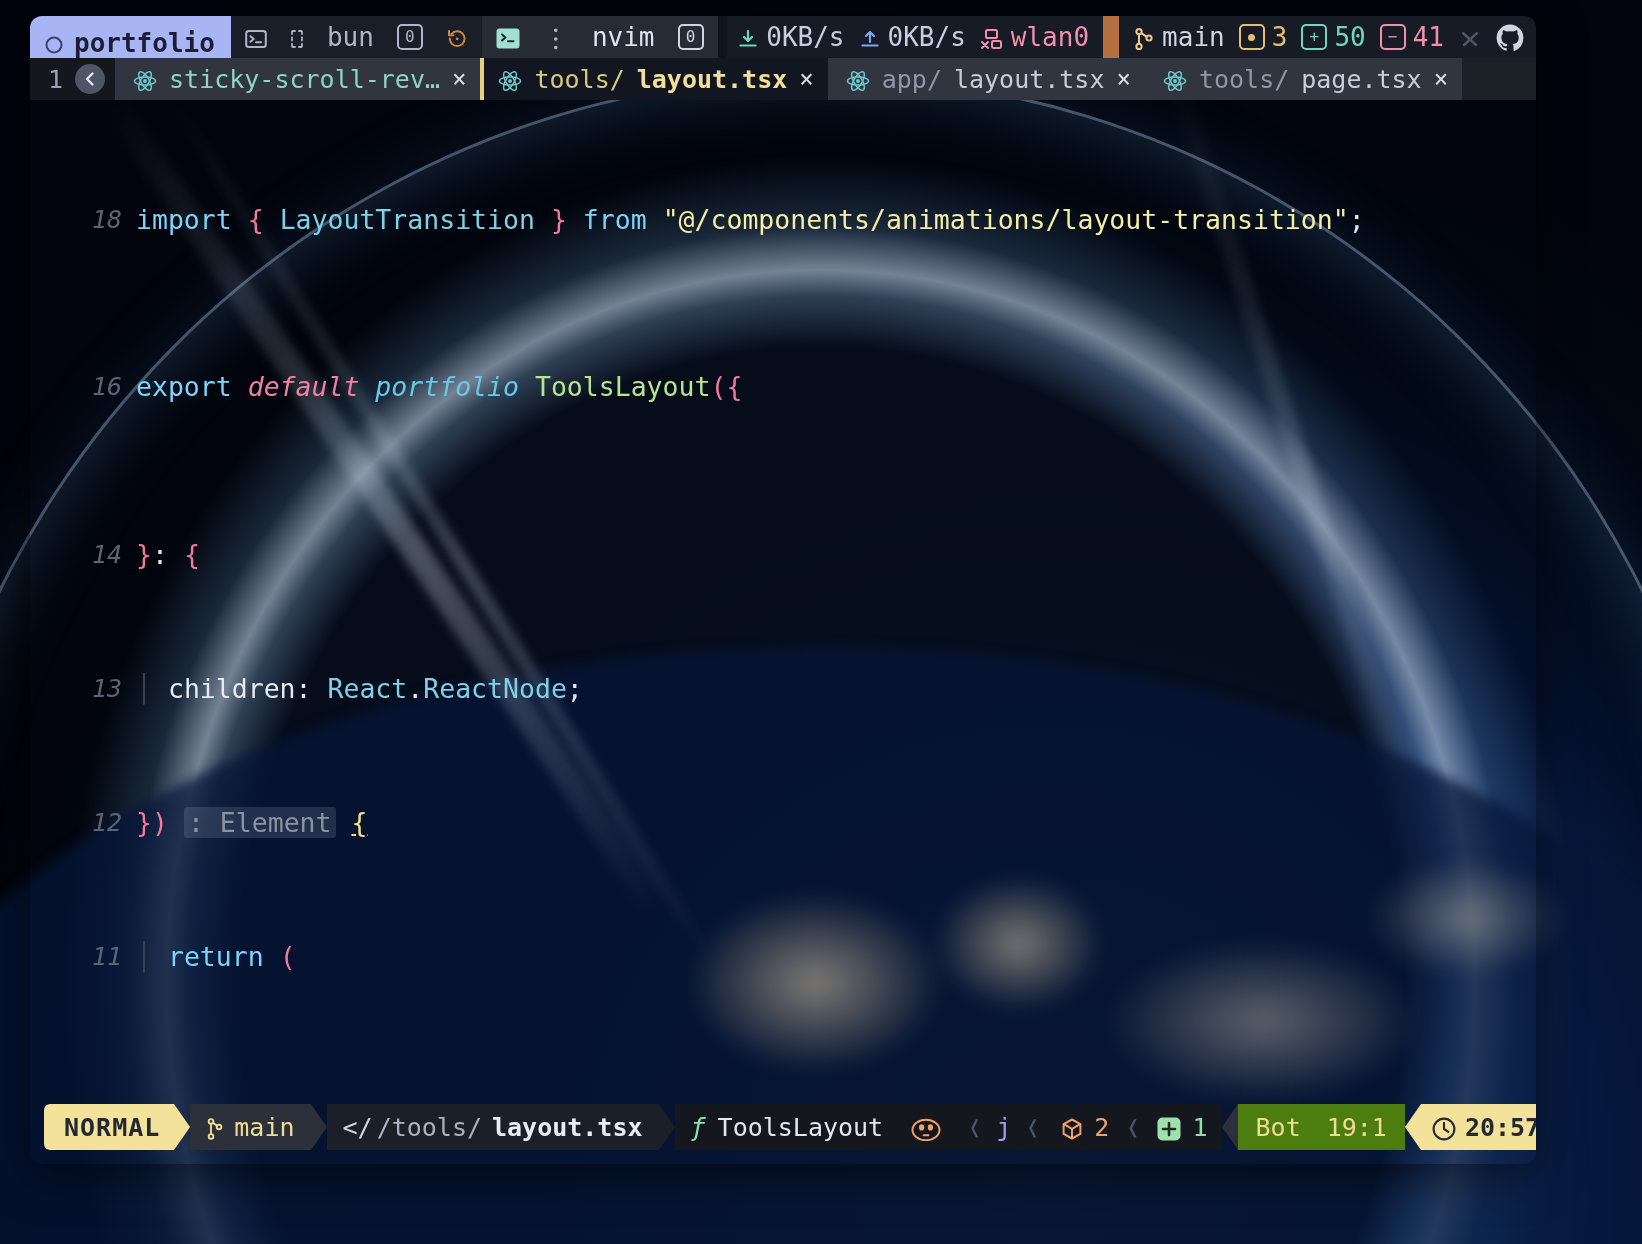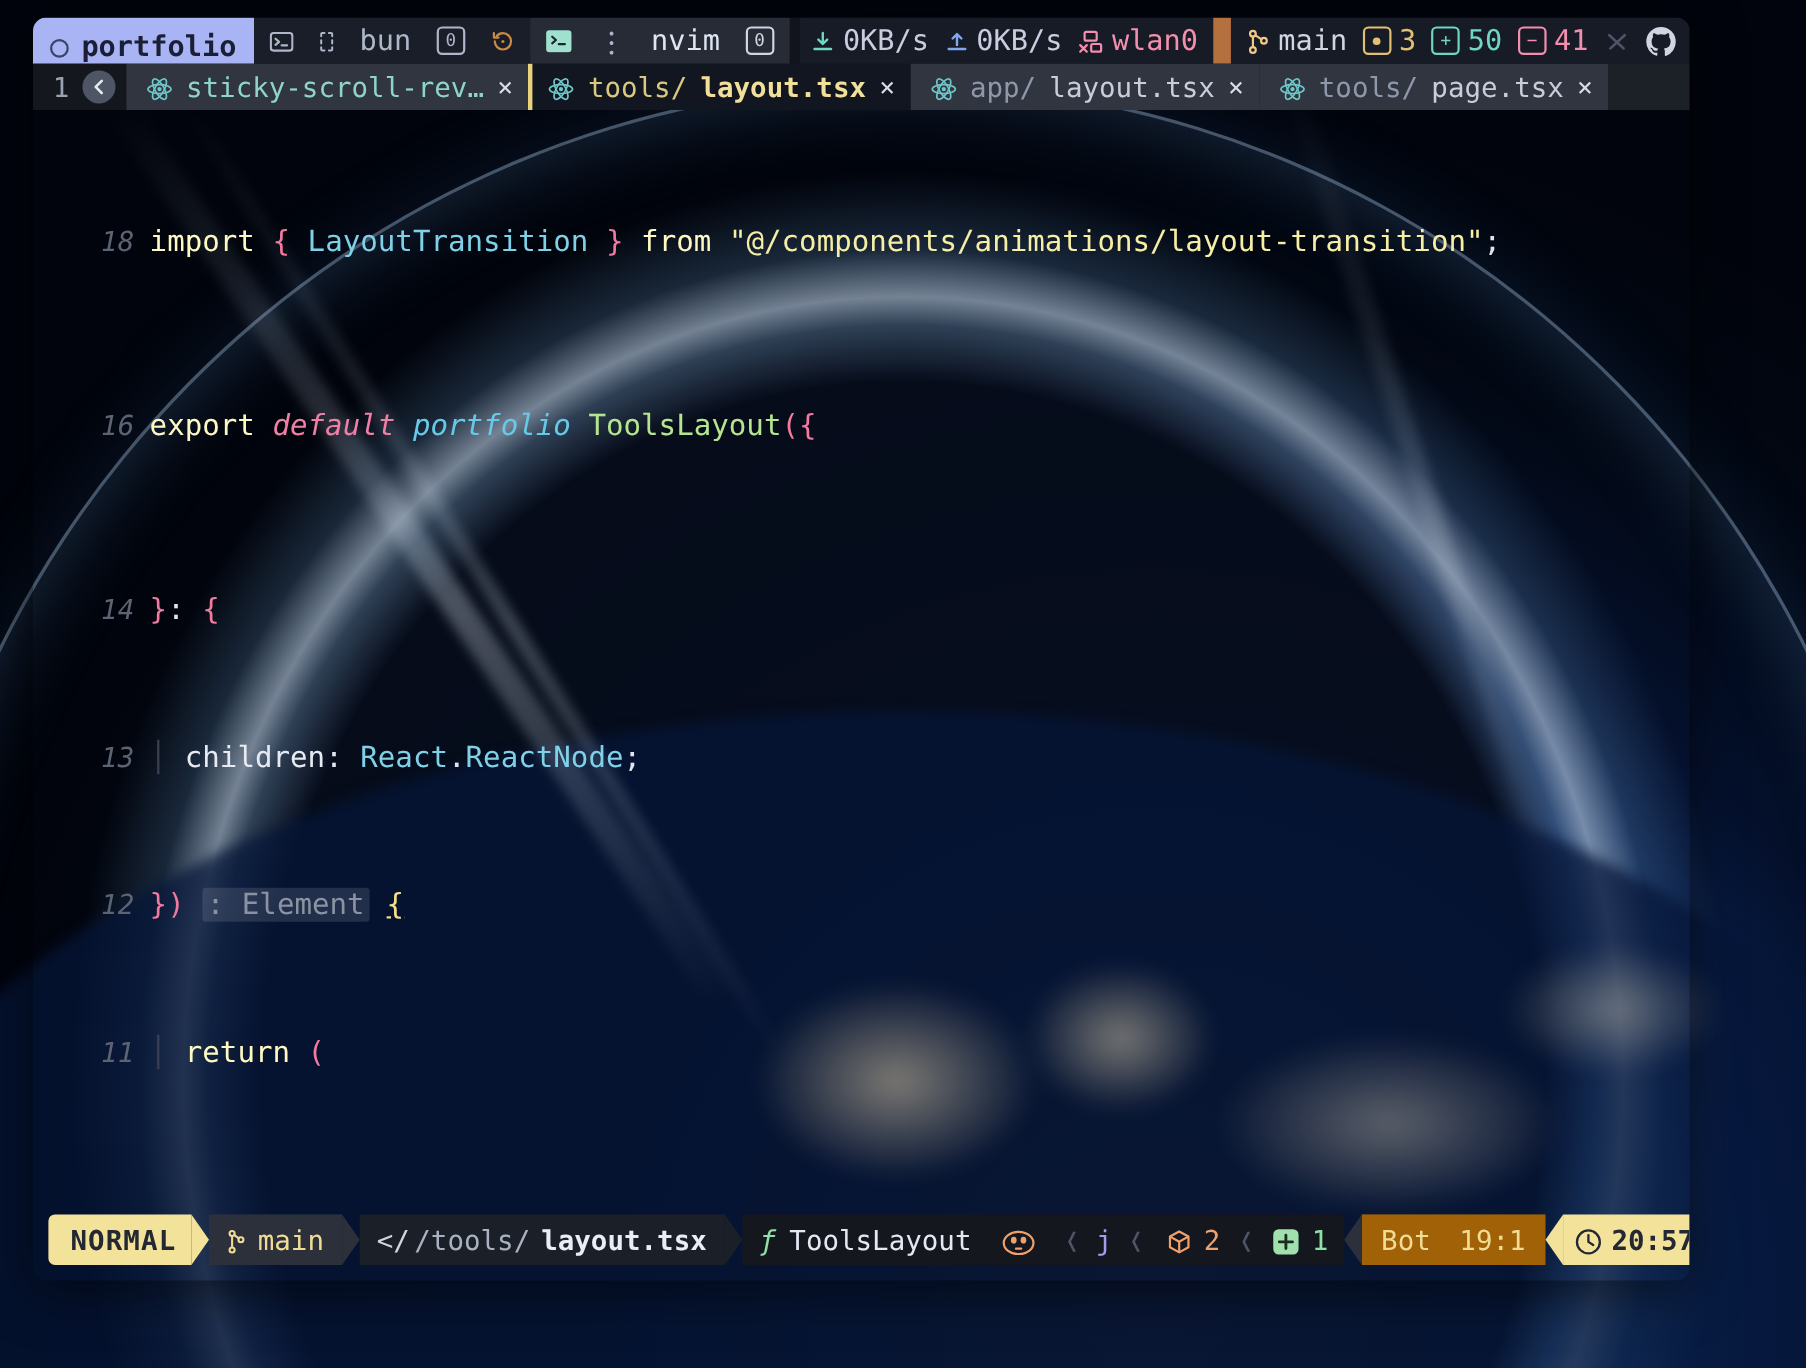--- a/index.html
+++ b/index.html
@@ -176,21 +176,21 @@
     color: #5c6474;
     font-size: 25px;
     font-style: italic;
   }
   .ltext { flex: 1 1 auto; position: relative; }
 
   
   .ig { color: #3a4050; }
 
   
-  .kw   { color: #fef9c3; }           
+  .kw   { color: #7dd3fc; }           
   .kw2  { color: #f07fa5; font-style: italic; }  
   .fnkw { color: #67c9e8; font-style: italic; }  
   .fnname { color: #b5e58f; }
   .type { color: #7fd1e8; }
   .punc { color: #e0e5ef; }
   .brace{ color: #f2799f; }
   .str  { color: #f5eea4; }
   .attr2{ color: #f0ae7c; font-style: italic; }
   .var  { color: #e6eaf3; }
   .hint {
@@ -215,21 +215,21 @@
     letter-spacing: 1px;
   }
   .sep { width: 0; height: 0; }
   .sep-r {
     border-top: 23px solid transparent; border-bottom: 23px solid transparent;
   }
   .sl-b { background: #2b303b; color: #f0dc95; padding: 0 16px; gap: 10px; }
   .sl-c { background: #1b1f27; color: #cfd5e2; padding: 0 16px; gap: 10px; }
   .sl-c2 { background: #14171e; color: #e3e8f2; padding: 0 16px; gap: 12px; }
   .sl-fill { flex: 1 1 auto; background: #14171e; }
-  .sl-y { background: #a16207; color: #f0dc95; padding: 0 18px; gap: 26px; }
+  .sl-y { background: #4d7c0f; color: #f0dc95; padding: 0 18px; gap: 26px; }
   .sl-time {
     background: #f3e39a; color: #232833; font-weight: bold;
     padding: 0 18px 0 10px; border-radius: 0 6px 6px 0; gap: 8px;
   }
   .path-dim { color: #aab2c2; }
   .path-file { color: #e8edf7; font-weight: bold; }
 
   .icon-svg { display: inline-block; vertical-align: middle; }
   .chip {
     display: inline-flex; align-items: center; justify-content: center;

